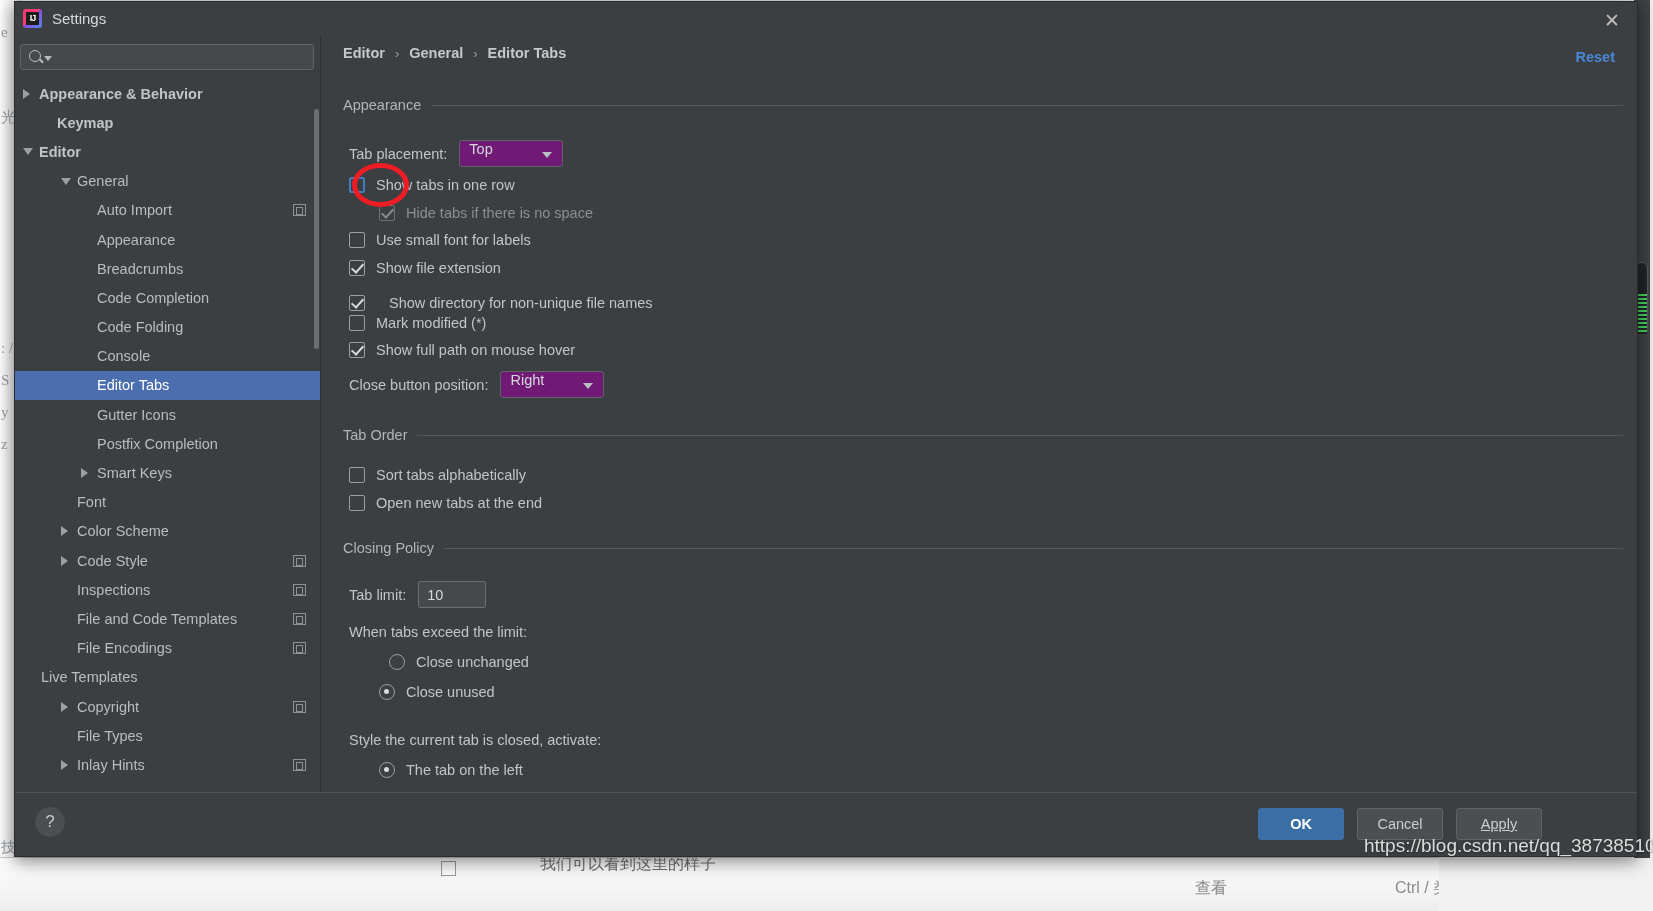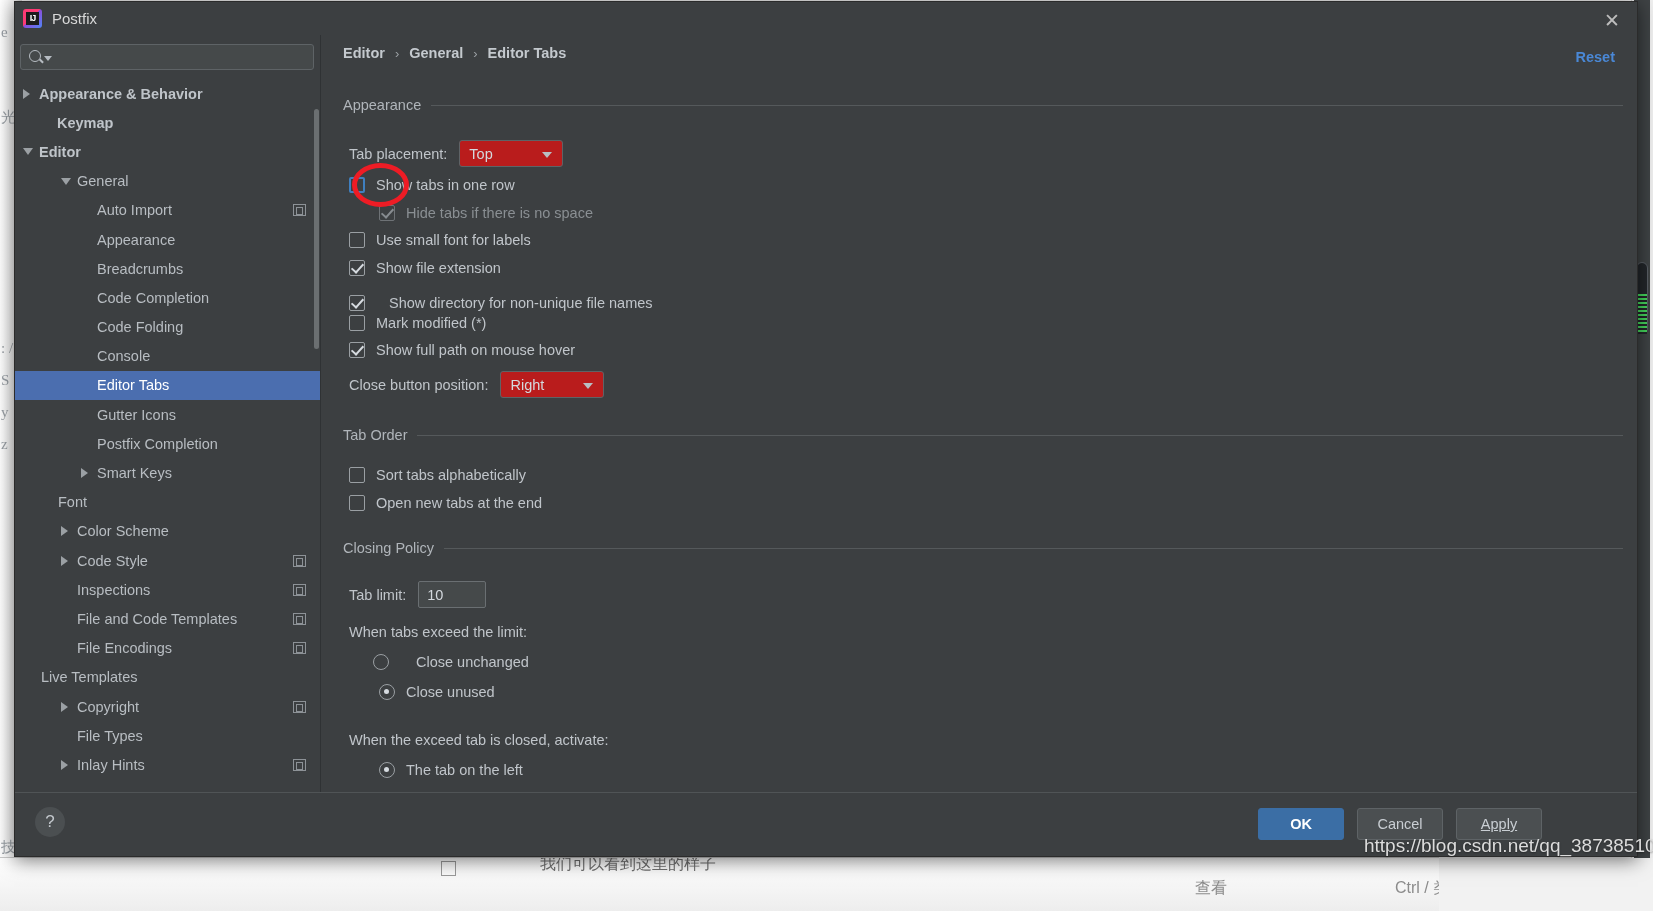--- a/index.html
+++ b/index.html
@@ -194,22 +194,22 @@
   .section .stitle { color: #b0b5ba; font-size: 14.5px; white-space: nowrap; }
   .section .sline { flex: 1; height: 1px; background: #55595b; }
 
   .row { position: absolute; display: flex; align-items: center; }
   .lbl { color: #c0c5ca; font-size: 14.5px; white-space: nowrap; }
   .lbl.dim { color: #8a8f93; }
 
   
   .combo {
     position: relative; height: 27px;
-    background: #b91c1c; border: 1px solid #5e6366; border-radius: 3px;
-    display: flex; align-items: center; cursor: pointer;
+    background: #701a75; border: 1px solid #5e6366; border-radius: 3px;
+    display: flex; cursor: pointer;
   }
   .combo .val {
     color: #d4d9de; font-size: 14.5px; padding-left: 9px; white-space: nowrap;
   }
   .combo .arrow {
     position: absolute; right: 10px; top: 11px;
     border-left: 5px solid transparent; border-right: 5px solid transparent;
     border-top: 6px solid #b9bec3;
   }
 
@@ -317,21 +317,21 @@
     <div class="bgtxt" style="left:1395px; top:20px">Ctrl / 类 + 上</div>
   </div>
 </div>
 
 <div id="settings-dialog">
 
   <div id="title-bar">
     <div id="app-icon">
       <div class="glyph">IJ</div>
     </div>
-    <div id="dialog-title">Postfix</div>
+    <div id="dialog-title">Settings</div>
     <div id="close-x">✕</div>
   </div>
 
   <div id="sidebar">
     <div id="search-box">
       <span class="mag"></span>
       <span class="caret"></span>
       <input id="search-input" type="text" placeholder="" style="">
     </div>
     <div id="tree">
@@ -376,21 +376,21 @@
           <span class="label" style="margin-left: 82px;">Gutter Icons</span>
         </div>
         <div class="tree-row">
           <span class="label" style="margin-left: 82px;">Postfix Completion</span>
         </div>
         <div class="tree-row">
           <span class="arrow collapsed" style="left: 66px;"></span>
           <span class="label" style="margin-left: 82px;">Smart Keys</span>
         </div>
         <div class="tree-row">
-          <span class="label" style="margin-left: 43px;">Font</span>
+          <span class="label" style="margin-left: 62px;">Font</span>
         </div>
         <div class="tree-row">
           <span class="arrow collapsed" style="left: 46px;"></span>
           <span class="label" style="margin-left: 62px;">Color Scheme</span>
         </div>
         <div class="tree-row">
           <span class="arrow collapsed" style="left: 46px;"></span>
           <span class="label" style="margin-left: 62px;">Code Style</span>
           <span class="copy-icon"></span>
         </div>
@@ -517,32 +517,32 @@
       <span class="lbl">Tab limit:</span>
       <span class="tfield" style="width:68px">
         <input type="text" value="10" style="">
       </span>
     </div>
 
     <div class="row" style="left:28px; top:589px">
       <span class="lbl">When tabs exceed the limit:</span>
     </div>
     <div id="exceed-radios">
-        <div class="row" style="left: 52px; top: 619px; gap: 27px;">
+        <div class="row" style="left: 68px; top: 619px; gap: 11px;">
           <span class="rb"></span>
           <span class="lbl">Close unchanged</span>
         </div>
         <div class="row" style="left: 58px; top: 649px; gap: 11px;">
           <span class="rb checked"></span>
           <span class="lbl">Close unused</span>
         </div>
       </div>
 
     <div class="row" style="left:28px; top:697px">
-      <span class="lbl">When the exceed tab is closed, activate:</span>
+      <span class="lbl">Style the current tab is closed, activate:</span>
     </div>
     <div id="closed-radios">
         <div class="row" style="left: 58px; top: 727px; gap: 11px;">
           <span class="rb checked"></span>
           <span class="lbl">The tab on the left</span>
         </div>
         <div class="row" style="left: 58px; top: 757px; gap: 11px;">
           <span class="rb"></span>
           <span class="lbl">The tab on the right</span>
         </div>

